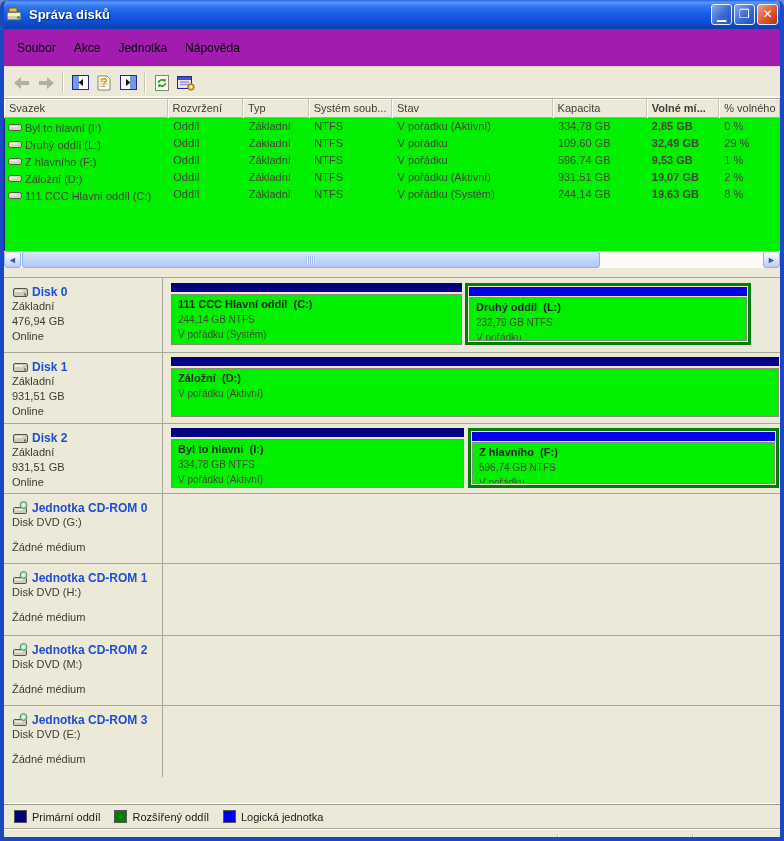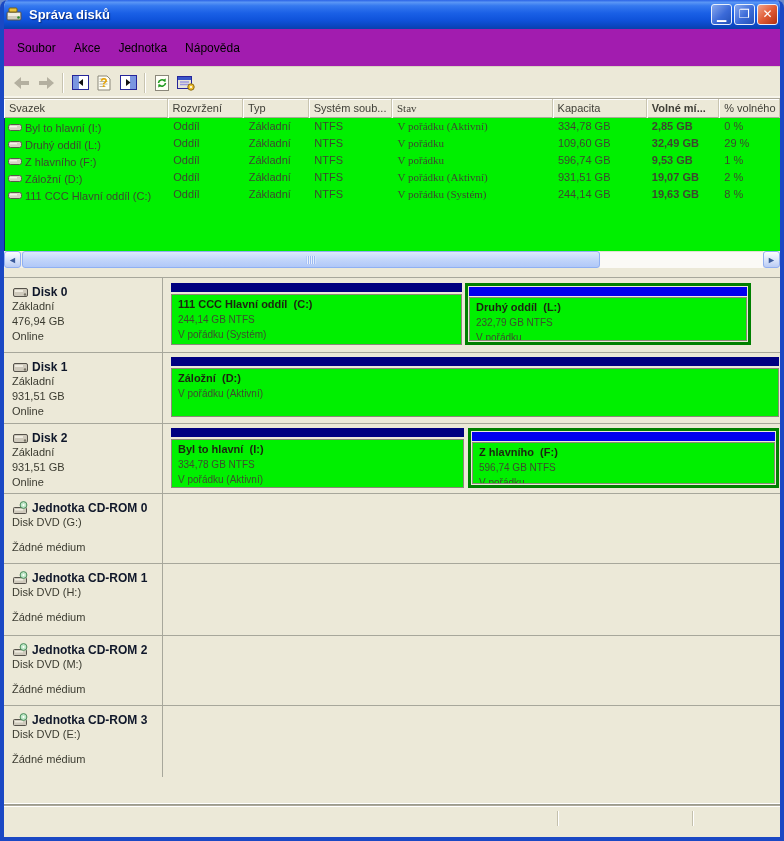--- a/index.html
+++ b/index.html
@@ -30,39 +30,39 @@
   
   .vol-header{height:19px;display:flex;background:#ece9d8;box-sizing:border-box;justify-content:flex-end;}
   .vol-header .hcell{box-sizing:border-box;font-size:11px;color:#3f3f37;padding:3px 2px 0 5px;
         border-right:1px solid #c9c5b1;box-shadow:inset 1px 1px 0 #fff,inset 0 -1px 0 #aca899;
         white-space:nowrap;overflow:hidden;}
   .vol-body{height:133px;overflow:hidden;border-left:1px solid #0c2a7a;}
   .vol-row{height:17px;display:flex;font-size:11px;color:#3e4630;}
   .vol-row .cell{box-sizing:border-box;padding:2px 2px 0 5px;white-space:nowrap;overflow:hidden;}
   .vol-row .cell.first{display:flex;align-items:center;gap:3px;padding-left:3px;}
   .c0{width:167px;} .c1{width:77px;} .c2{width:67px;} .c3{width:85px;}
-  .c4{width:164px;font-family:Liberation Serif, serif;} .c5{width:96px;} .c6{width:74px;font-weight:bold;} .c7{width:62px;border-right:none;}
+  .c4{width:164px;} .c5{width:96px;} .c6{width:74px;font-weight:bold;} .c7{width:62px;border-right:none;}
   
   .hscroll{position:relative;height:17px;background:#f2f1ea;}
   .sb-btn{position:absolute;top:0;width:17px;height:17px;box-sizing:border-box;border:1px solid #92aff0;border-radius:3px;
           background:linear-gradient(180deg,#fdfeff,#cfdcf8 70%,#bACCf5);display:flex;align-items:center;justify-content:center;
           color:#3a5a9c;font-size:9px;}
   .sb-btn.left{left:0;} .sb-btn.right{right:0;}
   .sb-thumb{position:absolute;top:0;left:18px;width:578px;height:17px;box-sizing:border-box;border:1px solid #8fb0f2;border-radius:3px;
           background:linear-gradient(180deg,#dce9fd,#c2d5fa 50%,#b0c8f8);}
   .sb-grip{position:absolute;left:50%;top:4px;width:9px;height:8px;transform:translateX(-50%);
           background:repeating-linear-gradient(90deg,#9cb9f2 0 1px,#e8f0fd 1px 2px);}
   .sb-track-rest{position:absolute;top:0;left:596px;right:17px;height:17px;background:#fbfaf6;border-top:1px solid #e2e0d4;}
   
   .graph{height:537px;background:#ece9d8;position:relative;box-shadow:inset 0 -1px 0 #fff;border-bottom:1px solid #9a9a8e;box-sizing:border-box;}
   .graph-gap{height:9px;}
   .g-row{position:relative;border-top:1px solid #a7a79b;box-sizing:border-box;}
   .g-info{position:absolute;left:0;top:0;width:159px;height:100%;border-right:1px solid #a7a79b;
           padding:7px 6px 0 8px;box-sizing:border-box;}
-  .g-info .ttl{display:flex;align-items:center;gap:3px;font-size:12px;font-weight:bold;color:#0f172a;}
+  .g-info .ttl{display:flex;align-items:center;gap:3px;font-size:12px;font-weight:bold;color:#1d4ed8;}
   .g-info .ln{font-size:11px;color:#3b3b30;line-height:15px;}
   .g-info .ln.spacer{height:10px;}
   .g-graph{position:absolute;left:160px;right:0;top:0;bottom:0;}
   .part{position:absolute;top:5px;height:62px;display:flex;flex-direction:column;box-sizing:border-box;}
   .part .stripe{height:9px;flex:0 0 auto;margin-bottom:2px;}
   .part .pbody{flex:1;border:1px solid #8a8a76;padding:2px 6px;overflow:hidden;box-sizing:border-box;}
   .part .plabel{font-size:11px;font-weight:bold;color:#1c2410;line-height:15px;white-space:pre;}
   .part .pline{font-size:10px;color:#3e4b2e;line-height:15px;white-space:pre;}
   .part.logical{border:3px solid #008000;padding:1px;}
   .part.logical .stripe{margin-bottom:1px;}
@@ -433,19 +433,33 @@
             <span>Jednotka CD-ROM 3</span>
           </div>
         <div class="ln">Disk DVD (E:)</div>
         <div class="ln spacer"></div>
         <div class="ln">Žádné médium</div>
       </div>
       <div class="g-graph"></div>
     </div>
   </div>
 
+  <div class="legend">
+    <span class="item">
+      <span class="swatch" style="background: rgb(0, 0, 128);"></span>
+      <span class="lbl">Primární oddíl</span>
+    </span>
+    <span class="item">
+      <span class="swatch" style="background: rgb(0, 128, 0);"></span>
+      <span class="lbl">Rozšířený oddíl</span>
+    </span>
+    <span class="item">
+      <span class="swatch" style="background: rgb(0, 0, 238);"></span>
+      <span class="lbl">Logická jednotka</span>
+    </span>
+  </div>
 
   <div class="statusbar">
     <span class="status-div" style="left:553px;"></span>
     <span class="status-div" style="left:688px;"></span>
   </div>
 
 </div>
 
 </body></html>

